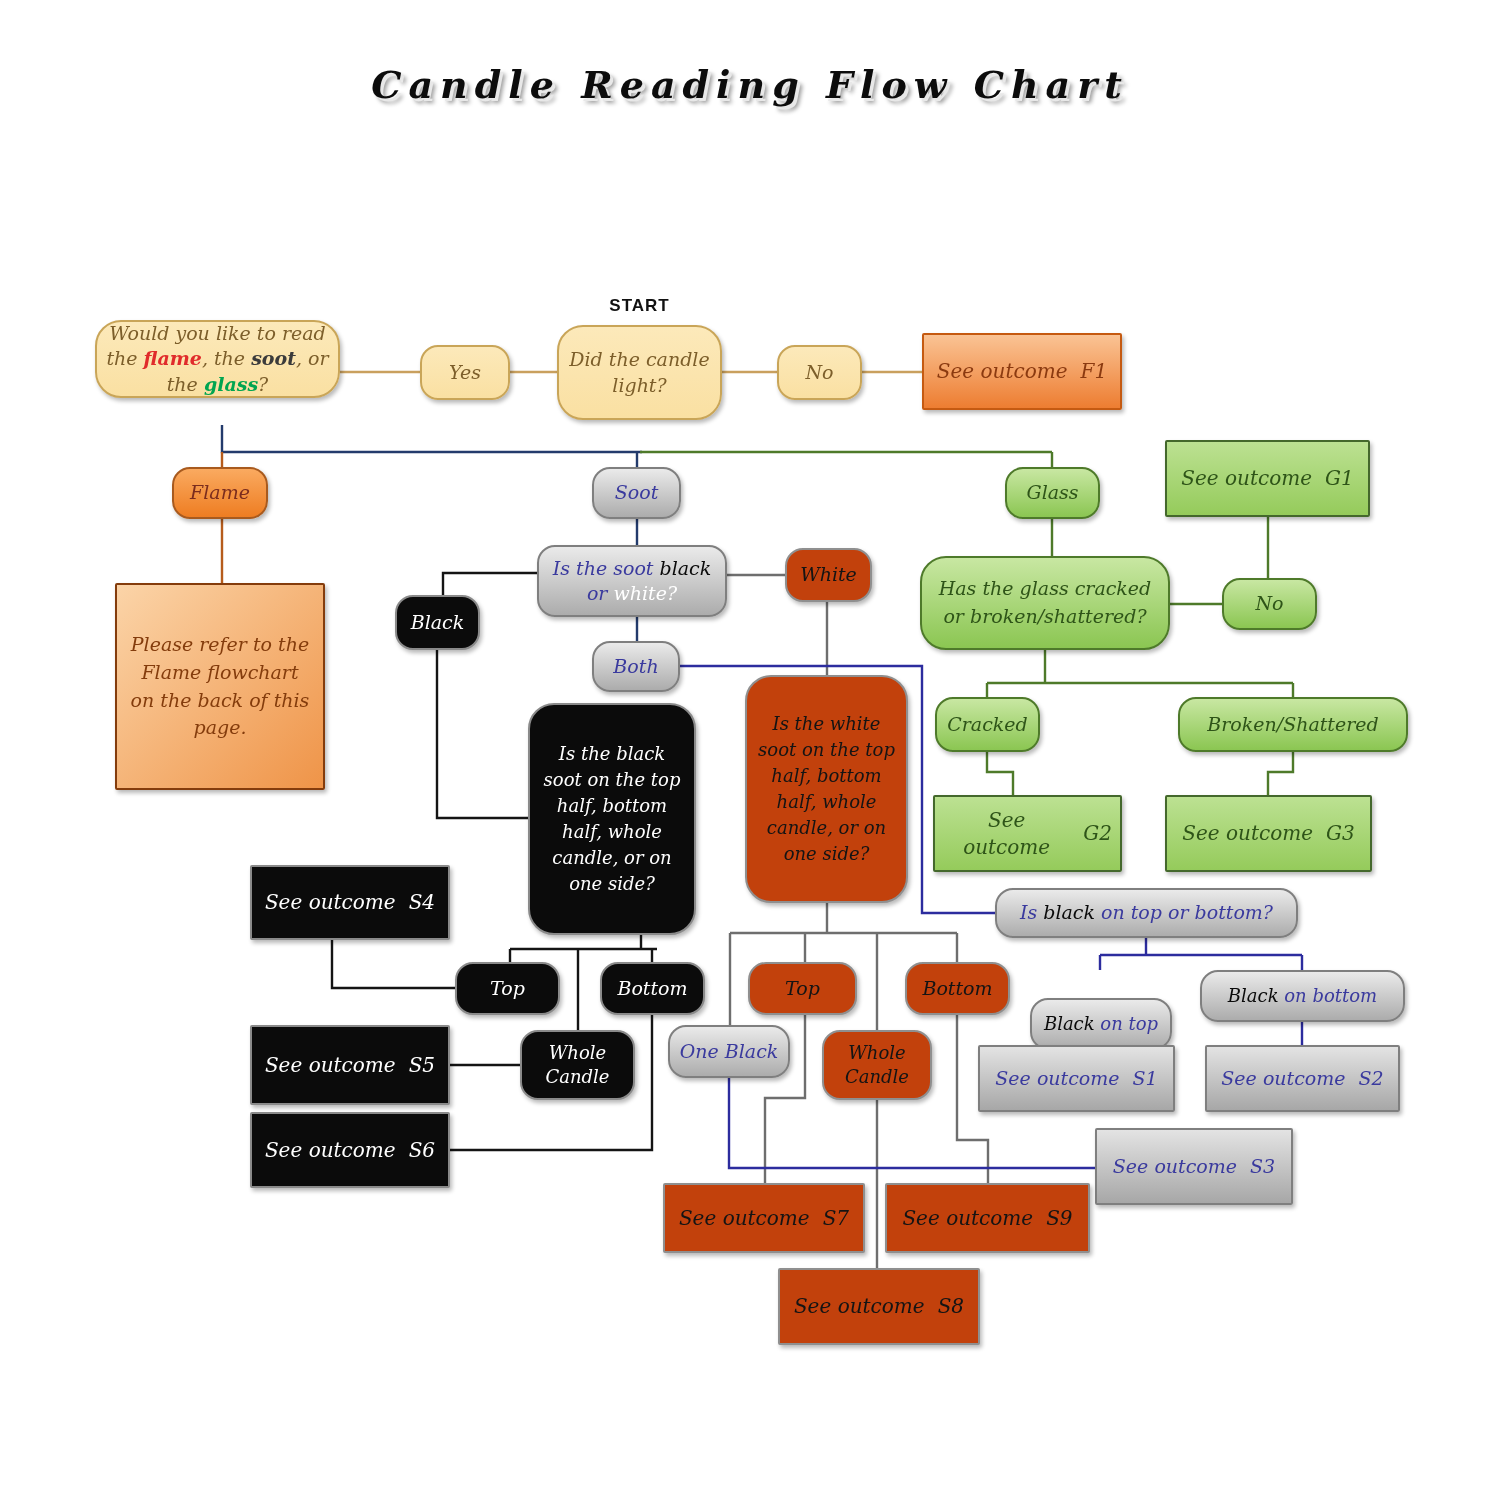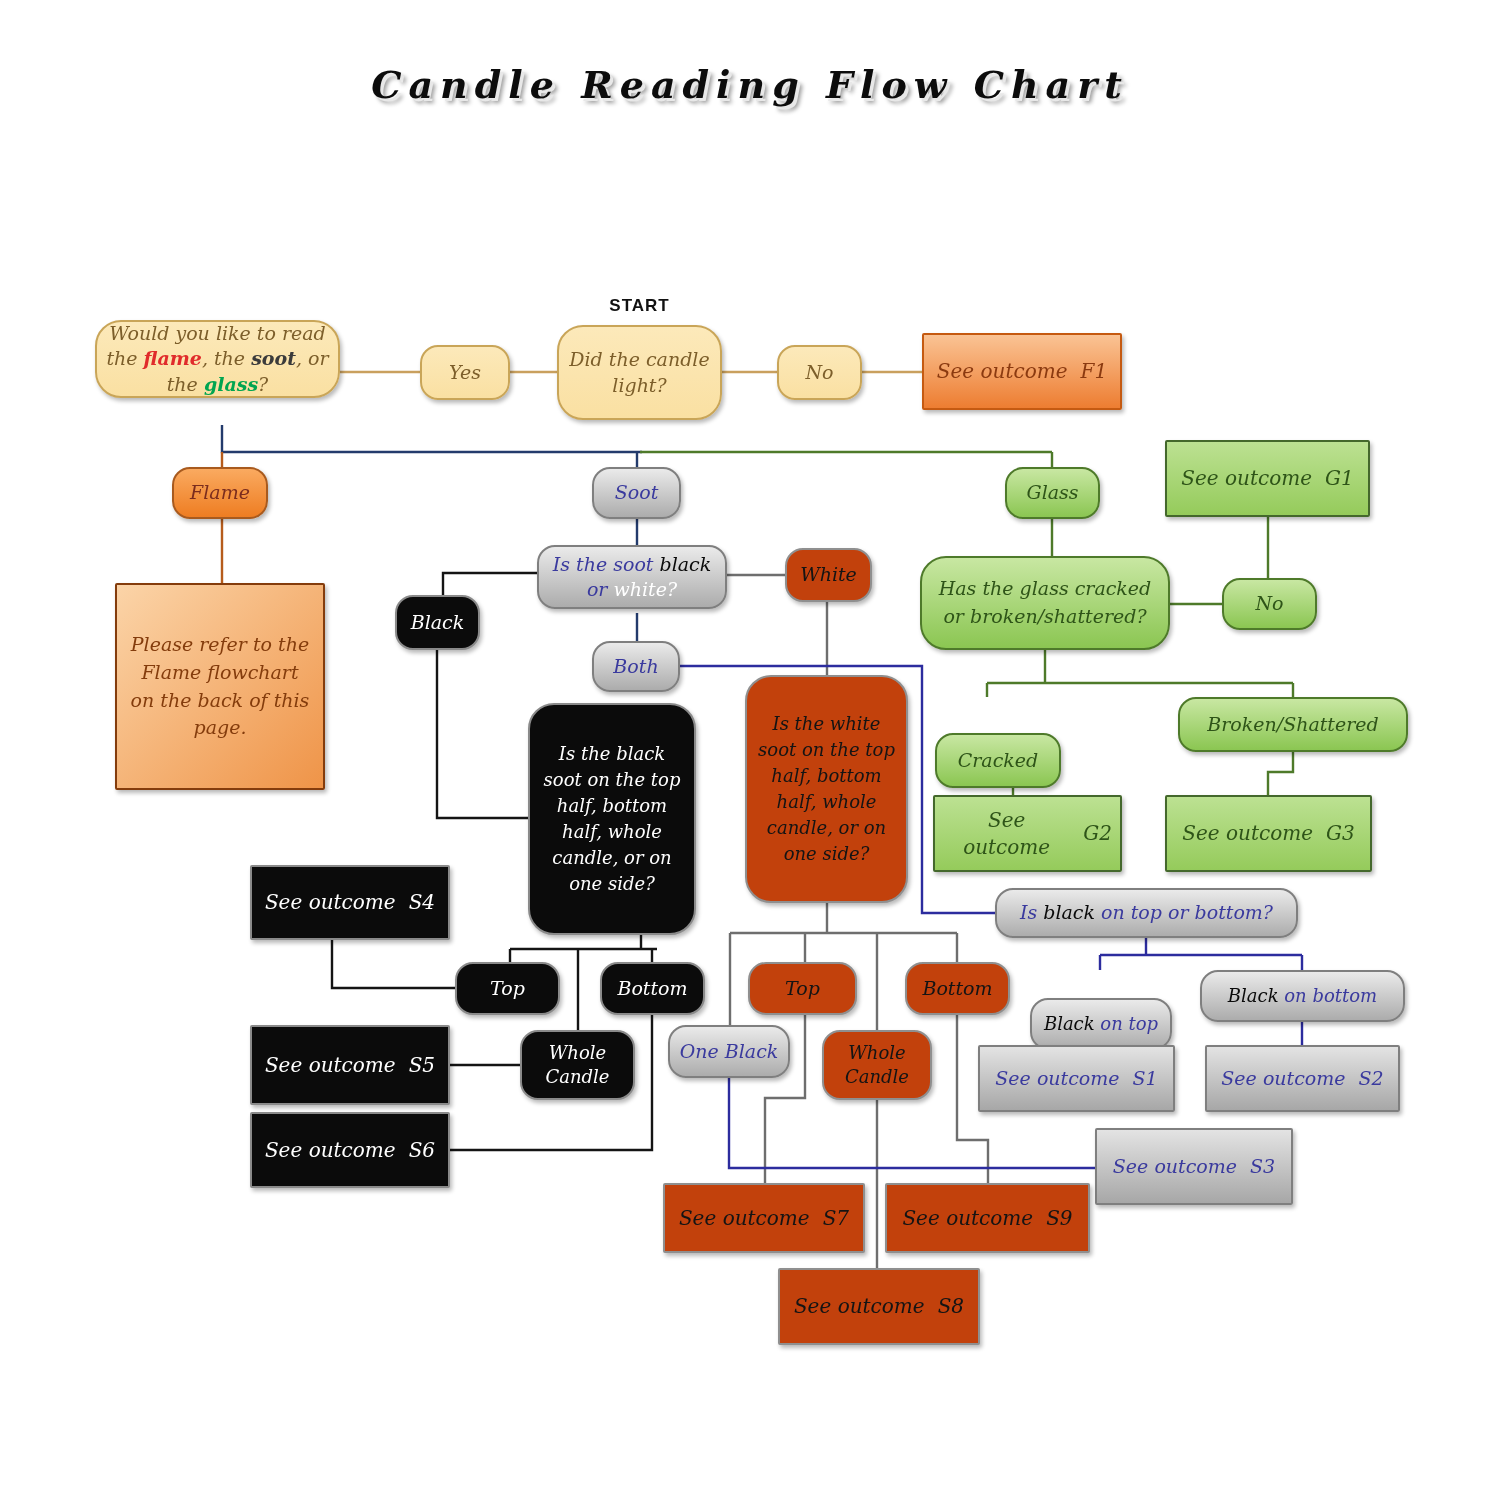--- a/index.html
+++ b/index.html
@@ -90,30 +90,30 @@
   <div class="node flame-node round fs19" style="left:172px;top:467px;width:96px;height:52px;">Flame</div>
   <div class="node gray-round round fs19" style="left:592px;top:467px;width:89px;height:52px;">Soot</div>
   <div class="node green-round round fs19" style="left:1005px;top:467px;width:95px;height:52px;">Glass</div>
   <div class="node green-rect rect fs20" style="left:1165px;top:440px;width:205px;height:77px;">
     <span>See outcome</span>
       <span class="code">G1</span>
   </div>
 
   <div class="node refer rect fs19 qbox" style="left:115px;top:583px;width:210px;height:207px;padding:10px;">Please refer to the Flame flowchart on the back of this page.</div>
 
-  <div class="node gray-round round fs19" style="left:537px;top:545px;width:190px;height:64px;">
+  <div class="node gray-round round fs19" style="left:537px;top:545px;width:190px;height:72px;">
     <div><span>Is the soot </span><span class="t-black">black</span><span> or </span><span class="t-white">white?</span></div>
   </div>
   <div class="node white-node round fs19" style="left:785px;top:548px;width:87px;height:54px;">White</div>
   <div class="node black-node round fs19" style="left:395px;top:595px;width:85px;height:55px;">Black</div>
   <div class="node gray-round round fs19" style="left:592px;top:641px;width:88px;height:51px;">Both</div>
 
   <div class="node green-round biground fs19 qbox" style="left:920px;top:556px;width:250px;height:94px;">Has the glass cracked or broken/shattered?</div>
   <div class="node green-round round fs19" style="left:1222px;top:578px;width:95px;height:52px;">No</div>
-  <div class="node green-round round fs19" style="left:935px;top:733px;width:126px;height:55px;">Cracked</div>
+  <div class="node green-round round fs19" style="left:935px;top:697px;width:105px;height:55px;">Cracked</div>
   <div class="node green-round round fs19" style="left:1178px;top:697px;width:230px;height:55px;">Broken/Shattered</div>
   <div class="node green-rect rect fs20" style="left:933px;top:795px;width:189px;height:77px;">
     <span>See outcome</span>
       <span class="code">G2</span>
   </div>
   <div class="node green-rect rect fs20" style="left:1165px;top:795px;width:207px;height:77px;">
     <span>See outcome</span>
       <span class="code">G3</span>
   </div>
 

